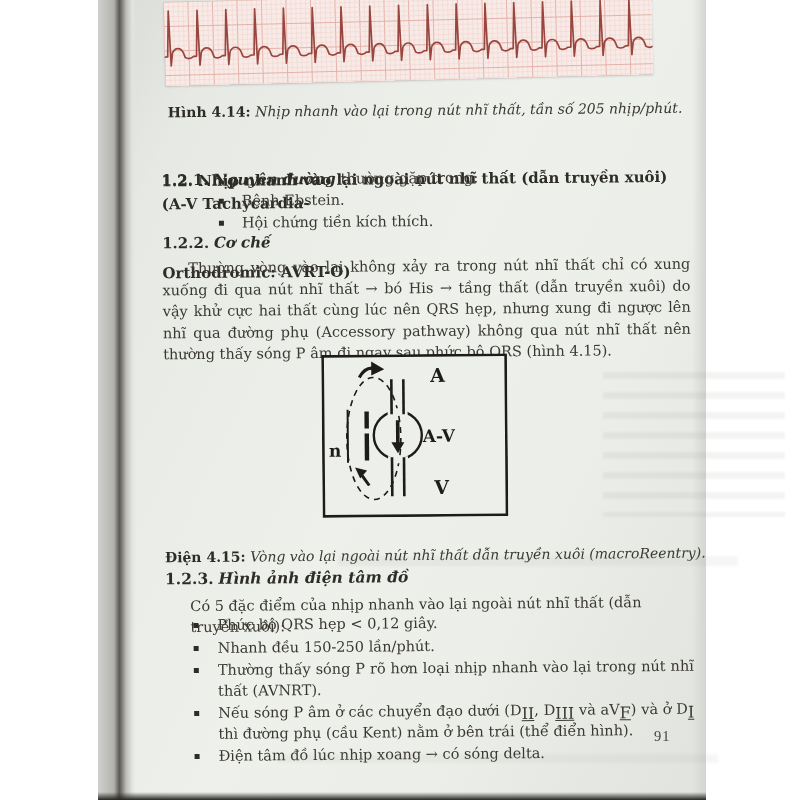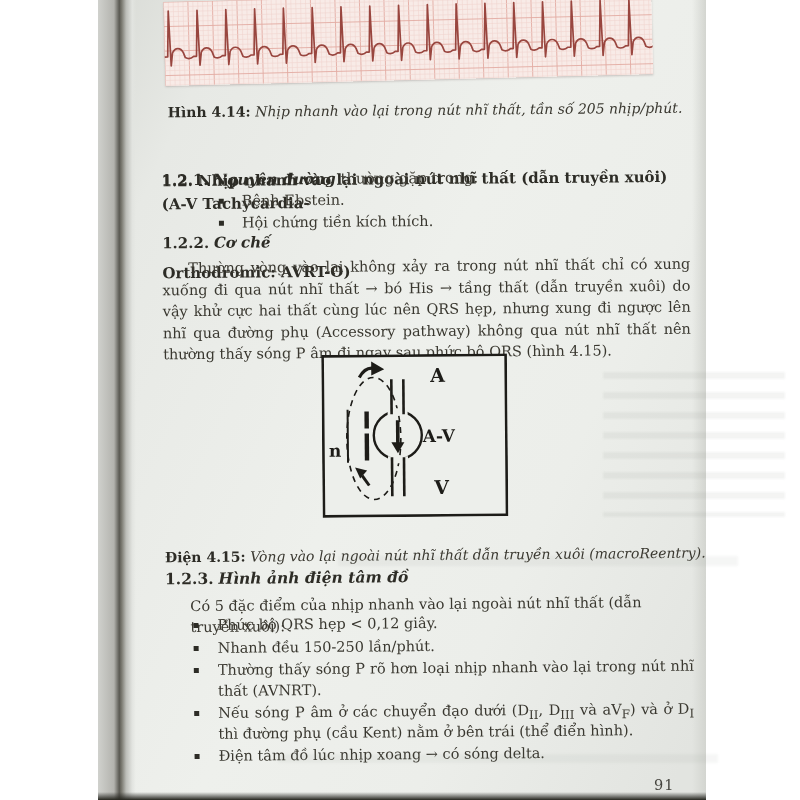--- a/index.html
+++ b/index.html
@@ -61,33 +61,33 @@
   .para{
     position:absolute;top:256px;left:0;width:100%;margin:0;
     text-align:justify;text-indent:26px;line-height:21.5px;
   }
   .intro{position:absolute;top:594px;left:25px;width:503px;margin:0;}
   .feature-list{position:absolute;top:613px;left:0;width:100%;margin:0;padding:0;list-style:none;}
   .feature-list li{position:relative;padding-left:52px;line-height:20.5px;margin-bottom:2px;text-align:justify;}
   .feature-list li::before{
     content:"";position:absolute;left:28px;top:8px;width:5px;height:5px;background:#2d2c26;
   }
-  sub{font-size:12px;line-height:0;}
+  sub{font-size:16px;line-height:0;text-decoration:underline;}
   
   .figure415{position:absolute;top:354px;left:158px;width:186px;height:163px;}
   
   .ghost{position:absolute;filter:blur(1.2px);opacity:.55;pointer-events:none;}
   .ghost-lines{
     background:repeating-linear-gradient(180deg,rgba(125,128,122,.16) 0px,rgba(125,128,122,.16) 7px,rgba(0,0,0,0) 7px,rgba(0,0,0,0) 20px);
   }
   .ghost1{left:505px;top:372px;width:182px;height:145px;}
   .ghost2{left:240px;top:556px;width:400px;height:10px;background:rgba(125,128,122,.13);}
   .ghost3{left:180px;top:754px;width:440px;height:9px;background:rgba(125,128,122,.12);}
   .pagenum{
-    position:absolute;left:556px;top:777px;font-size:14.5px;color:#45443e;letter-spacing:1px;
+    position:absolute;left:556px;top:728px;font-size:14.5px;color:#45443e;letter-spacing:1px;font-family:Liberation Serif, serif;
   }
 </style>
 </head>
 <body>
 
 <div class="page">
   <div class="page-edge-left"></div>
   <div class="page-edge-right"></div>
 
   <div class="content">

